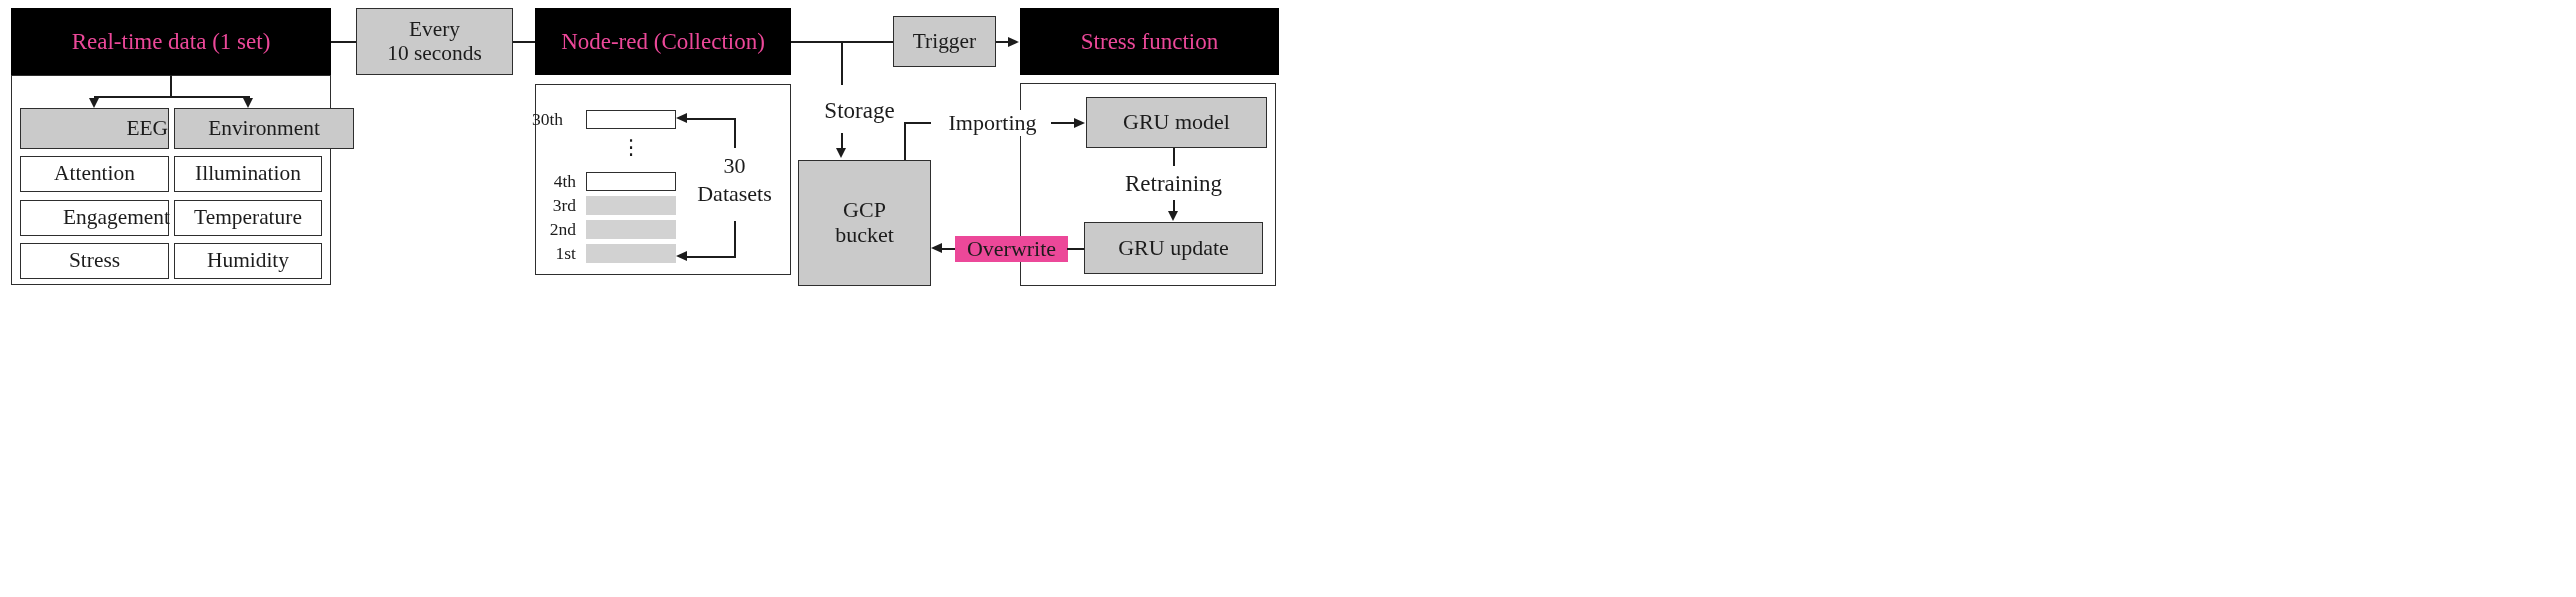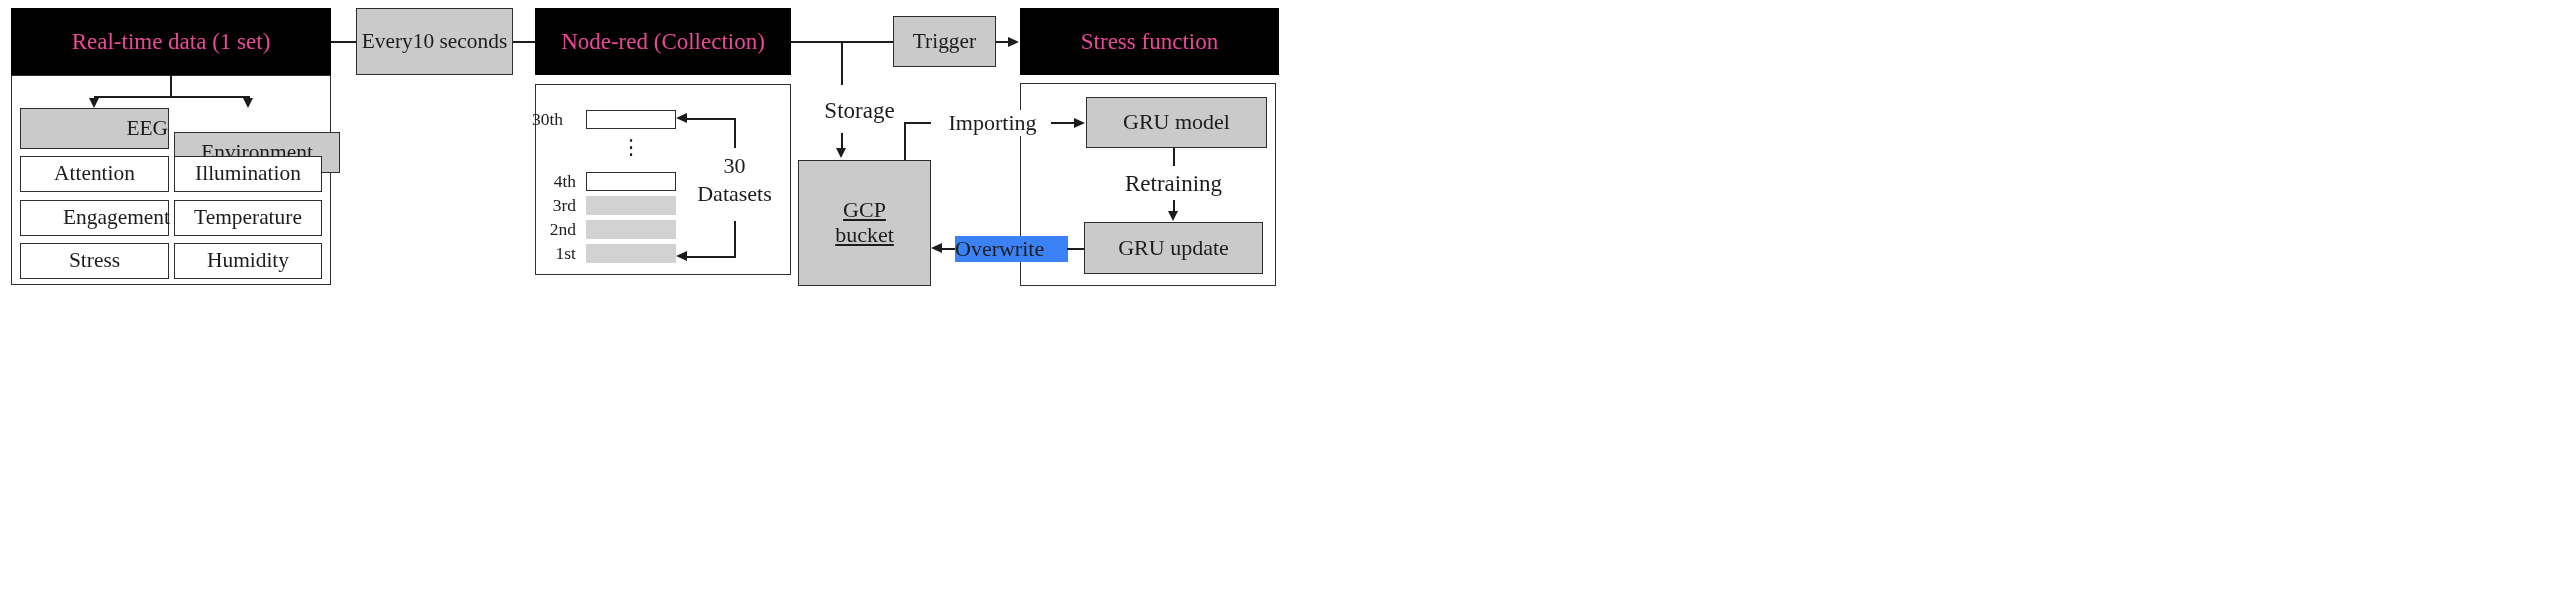--- a/index.html
+++ b/index.html
@@ -39,21 +39,21 @@
   <div class="abs vline" style="left:170px;top:75px;height:22px;"></div>
   <div class="abs hline" style="left:94px;top:96px;width:156px;"></div>
   <div class="abs vline" style="left:94px;top:96px;height:6.4px;"></div>
   <div class="abs vline" style="left:248px;top:96px;height:6.4px;"></div>
   <div class="abs arr arr-down" style="left:89px;top:98px;"></div>
   <div class="abs arr arr-down" style="left:243px;top:98px;"></div>
 
   <div class="abs box gray-box" style="left:20px;top:108px;width:149px;height:41px;font-size:21.4px;justify-content:flex-end;">
     <span class="lbl">EEG</span>
   </div>
-  <div class="abs box gray-box" style="left:174px;top:108px;width:166px;height:41px;font-size:21.4px;margin-top:24px;">
+  <div class="abs box gray-box" style="left:174px;top:108px;width:180px;height:41px;font-size:21.4px;">
     <span class="lbl">Environment</span>
   </div>
 
   <div class="abs box white-box" style="left:20px;top:156px;width:149px;height:36px;font-size:21.4px;">
     <span class="lbl">Attention</span>
   </div>
   <div class="abs box white-box" style="left:174px;top:156px;width:148px;height:36px;font-size:21.4px;">
     <span class="lbl">Illumination</span>
   </div>
   <div class="abs box white-box" style="left:20px;top:200px;width:149px;height:36px;font-size:21.4px;padding-left:44px;">
@@ -64,21 +64,21 @@
   </div>
   <div class="abs box white-box" style="left:20px;top:243px;width:149px;height:36px;font-size:21.4px;">
     <span class="lbl">Stress</span>
   </div>
   <div class="abs box white-box" style="left:174px;top:243px;width:148px;height:36px;font-size:21.4px;">
     <span class="lbl">Humidity</span>
   </div>
 
   <div class="abs hline" style="left:331px;top:41px;width:24.6px;"></div>
 
-  <div class="abs box gray-box" style="left:356px;top:8px;width:157px;height:67px;font-size:21.4px;flex-direction:row;">
+  <div class="abs box gray-box" style="left:356px;top:8px;width:157px;height:67px;font-size:21.4px;flex-direction:column;">
     <span class="lbl">Every</span>
     <span class="lbl">10 seconds</span>
   </div>
 
   <div class="abs hline" style="left:513px;top:41px;width:22px;"></div>
 
   <div class="abs box black-box" style="left:535px;top:8px;width:256px;height:67px;font-size:23px;">
     <span class="lbl">Node-red (Collection)</span>
   </div>
   <div class="abs container-box" style="left:535px;top:84px;width:256px;height:191px;"></div>
@@ -112,21 +112,21 @@
   <div class="abs arr arr-left" style="left:676px;top:251px;"></div>
 
   <div class="abs hline" style="left:791px;top:41px;width:102px;"></div>
   <div class="abs vline" style="left:841px;top:41px;height:44px;"></div>
 
   <div class="abs lbl" style="left:812px;top:98px;width:95px;text-align:center;font-size:23px;">Storage</div>
 
   <div class="abs vline" style="left:841px;top:133px;height:16px;"></div>
   <div class="abs arr arr-down" style="left:836px;top:148px;"></div>
 
-  <div class="abs box gray-box" style="left:798px;top:160px;width:133px;height:126px;font-size:22px;flex-direction:column;text-decoration:underline;">
+  <div class="abs box gray-box" style="left:798px;top:160px;width:133px;height:126px;font-size:22px;flex-direction:column;">
     <span class="lbl">GCP</span>
     <span class="lbl">bucket</span>
   </div>
 
   <div class="abs box gray-box" style="left:893px;top:16px;width:103px;height:51px;font-size:21.4px;">
     <span class="lbl">Trigger</span>
   </div>
   <div class="abs hline" style="left:996px;top:41px;width:14.3px;"></div>
   <div class="abs arr arr-right" style="left:1008px;top:37px;"></div>
 
@@ -149,17 +149,17 @@
   <div class="abs lbl" style="left:1108px;top:171px;width:131px;text-align:center;font-size:23px;">Retraining</div>
   <div class="abs vline" style="left:1173px;top:200px;height:12px;"></div>
   <div class="abs arr arr-down" style="left:1168px;top:211px;"></div>
 
   <div class="abs box gray-box" style="left:1084px;top:222px;width:179px;height:52px;font-size:22px;z-index:2;">
     <span class="lbl">GRU update</span>
   </div>
 
   <div class="abs arr arr-left" style="left:931px;top:243px;"></div>
   <div class="abs hline" style="left:942px;top:248px;width:15px;"></div>
-  <div class="abs lbl" style="left:955px;top:236px;width:113px;text-align:left;font-size:22px;background:#3b82f6;z-index:3;">Overwrite</div>
+  <div class="abs lbl" style="left:955px;top:236px;width:113px;text-align:center;font-size:22px;background:#ec4899;z-index:3;">Overwrite</div>
   <div class="abs hline" style="left:1067px;top:248px;width:16.7px;z-index:3;"></div>
 
 </div>
 
 
 </body></html>

